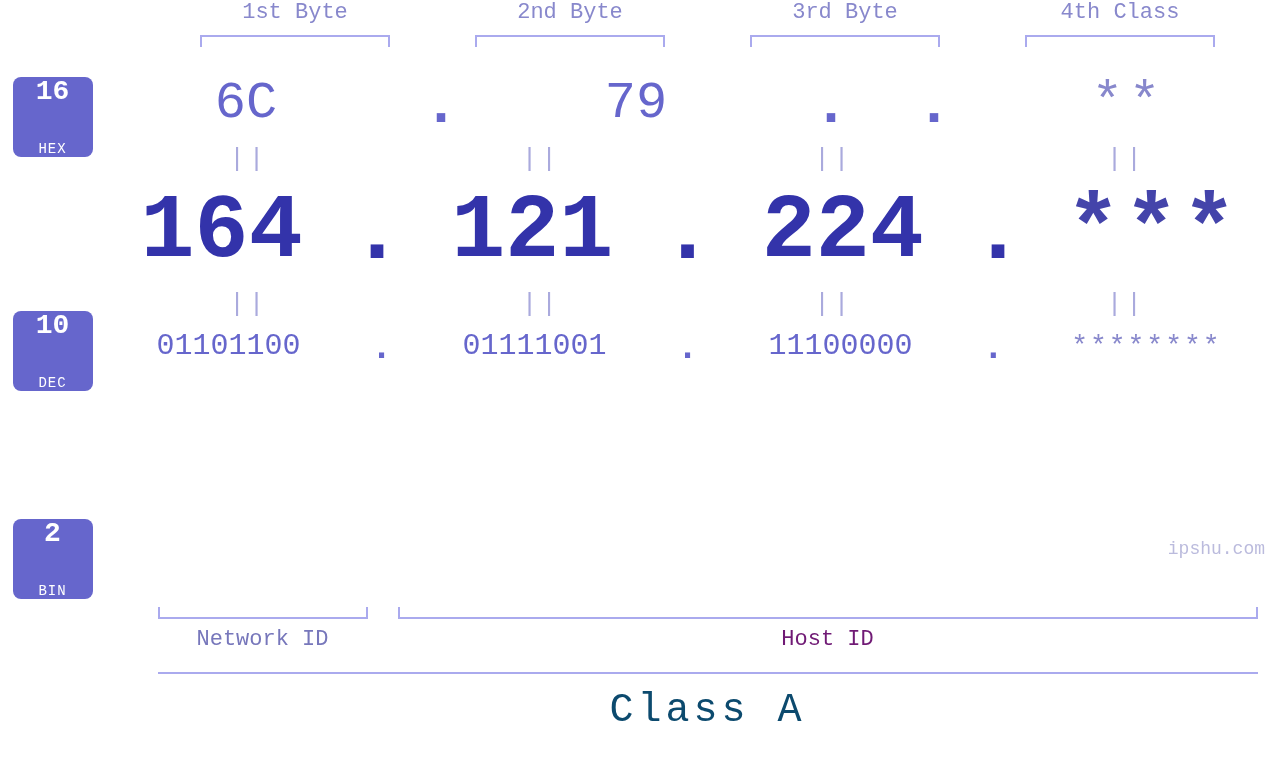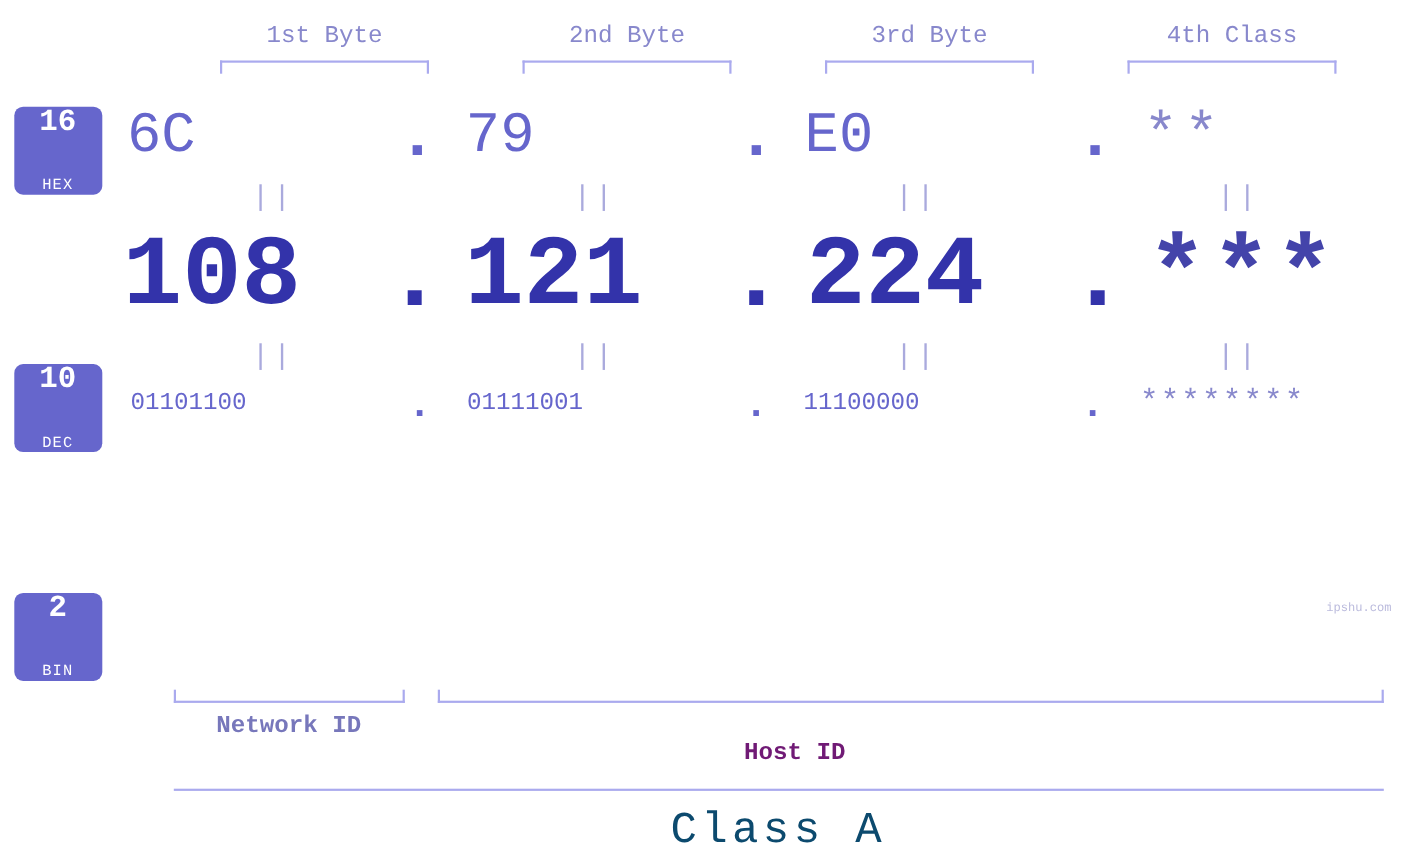--- a/index.html
+++ b/index.html
@@ -13,21 +13,20 @@
     }
 
     .main-container {
       width: 1285px;
       height: 571px;
       position: relative;
       display: flex;
       flex-direction: column;
       align-items: center;
       justify-content: flex-start;
-      padding-top: 20px;
     }
 
     
     .byte-headers {
       display: flex;
       width: 1100px;
       margin-left: 130px;
       justify-content: space-around;
       margin-bottom: 10px;
     }
@@ -113,41 +112,41 @@
       align-items: center;
       justify-content: space-around;
       width: 100%;
     }
 
     .cell {
       width: 220px;
       text-align: center;
       display: flex;
       align-items: center;
-      justify-content: flex-start;
+      justify-content: center;
       position: relative;
     }
 
     .cell-value {
       color: #6666cc;
       font-family: 'Courier New', Courier, monospace;
     }
 
     .hex-value {
       font-size: 52px;
     }
 
     .dec-value {
       font-size: 90px;
       font-weight: bold;
       color: #3333aa;
     }
 
     .bin-value {
-      font-size: 22px;
+      font-size: 30px;
     }
 
     .dot {
       font-size: 60px;
       color: #6666cc;
       font-weight: bold;
       align-self: center;
       margin-top: 5px;
     }
 
@@ -208,24 +207,23 @@
     .bracket-bottom-host {
       flex: 1;
       height: 12px;
       border-bottom: 2px solid #aaaaee;
       border-left: 2px solid #aaaaee;
       border-right: 2px solid #aaaaee;
     }
 
     .labels-row {
       display: flex;
-      flex-direction: column;
+      flex-direction: row;
       width: 100%;
       margin-top: 8px;
-      font-weight: bold;
     }
 
     .network-id-label {
       width: 210px;
       text-align: center;
       color: #7777bb;
       font-size: 22px;
       font-family: 'Courier New', Courier, monospace;
     }
 
@@ -260,21 +258,21 @@
       letter-spacing: 4px;
       margin-top: 8px;
     }
 
     
     .watermark {
       position: absolute;
       bottom: 12px;
       right: 20px;
       color: #bbbbdd;
-      font-size: 11px;
+      font-size: 18px;
       font-family: 'Courier New', Courier, monospace;
     }
 
     
     .asterisk-hex {
       font-size: 52px;
       color: #8888cc;
       letter-spacing: 6px;
     }
 
@@ -341,39 +339,36 @@
 
       <div class="row-values row-hex">
         <div class="cell">
           <span class="cell-value hex-value">6C</span>
         </div>
         <span class="dot">.</span>
         <div class="cell">
           <span class="cell-value hex-value">79</span>
         </div>
         <span class="dot">.</span>
-        <div class="cell">
-          <span class="cell-value hex-value">E0</span>
-        </div>
         <span class="dot">.</span>
         <div class="cell">
           <span class="cell-value asterisk-hex">**</span>
         </div>
       </div>
 
       <div class="equals-row">
         <div class="equals-cell">||</div>
         <div class="equals-cell">||</div>
         <div class="equals-cell">||</div>
         <div class="equals-cell">||</div>
       </div>
 
       <div class="row-values row-dec">
         <div class="cell">
-          <span class="cell-value dec-value">108</span>
+          <span class="cell-value dec-value">164</span>
         </div>
         <span class="dot dot-dec">.</span>
         <div class="cell">
           <span class="cell-value dec-value">121</span>
         </div>
         <span class="dot dot-dec">.</span>
         <div class="cell">
           <span class="cell-value dec-value">224</span>
         </div>
         <span class="dot dot-dec">.</span>

